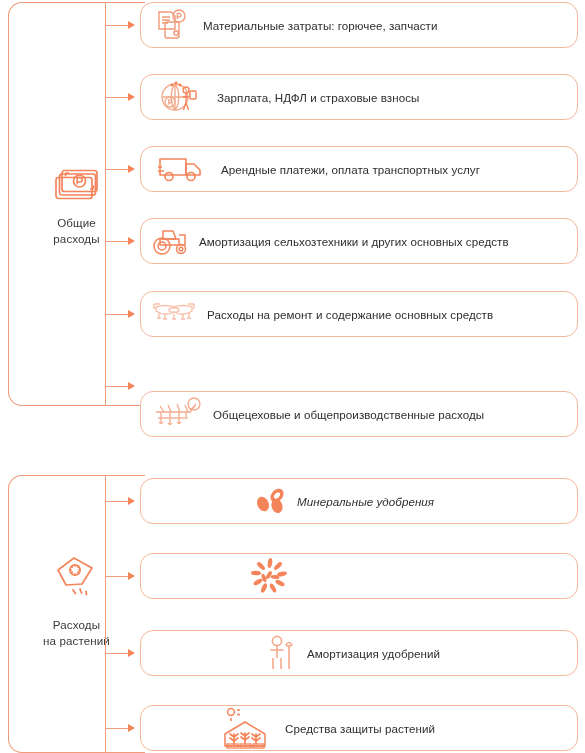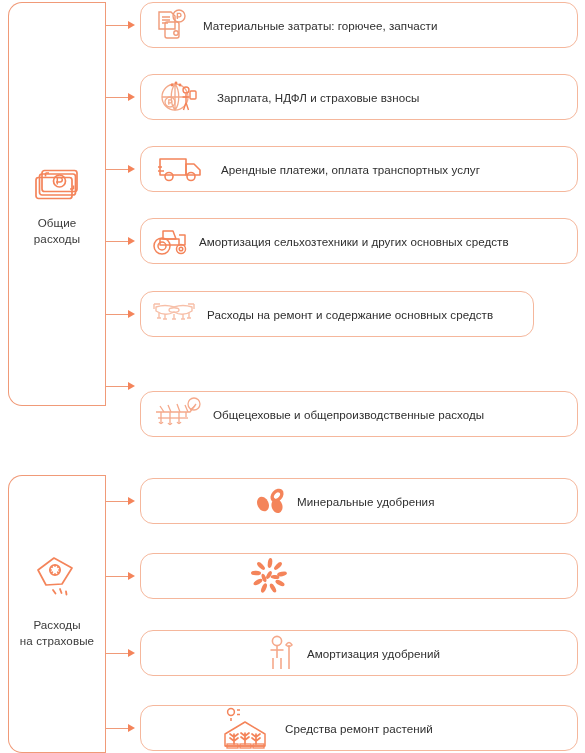--- a/index.html
+++ b/index.html
@@ -6,21 +6,21 @@
   body{
     width:585px;height:753px;
     background:#ffffff;
     font-family:"Liberation Sans","DejaVu Sans",sans-serif;
     overflow:hidden;
     position:relative;
   }
   .canvas{position:absolute;left:0;top:0;width:585px;height:753px;}
 
   
-  .group{position:absolute;}
+  .group{position:absolute;padding-left:39px;}
   .group-frame{
     position:absolute;left:0;top:0;
     width:100%;height:100%;
     border:1.4px solid #f09a78;
     border-right:none;
     border-radius:14px 0 0 14px;
     box-sizing:border-box;
     background:#fff;
   }
   .group-inner{
@@ -194,21 +194,21 @@
           <path d="M29 10 h8 l6 6 v5 h-14 z"></path>
           <circle cx="12" cy="22.5" r="4"></circle>
           <circle cx="34" cy="22.5" r="4"></circle>
           <path d="M1 13 h4 M1 17 h6"></path>
         </g>
       </svg>
     </span>
     <span class="row-label">Арендные платежи, оплата транспортных услуг</span>
   </div>
 
-  <div class="row" style="left:140px;top:291px;width:394px;height:46px;">
+  <div class="row" style="left:140px;top:291px;width:438px;height:46px;">
     <span class="row-icon" style="width:66px;">
       <svg width="48" height="28" viewBox="0 0 48 28">
         <g fill="none" stroke="#f7bfa8" stroke-width="1.4" stroke-linejoin="round">
           <path d="M6 7 q9 -3 18 0 q9 -3 18 0 v4 q-9 6 -18 1 q-9 5 -18 -1 z"></path>
           <ellipse cx="24" cy="10" rx="5" ry="2.2"></ellipse>
           <path d="M4 4 h6 M38 4 h6 M4 4 v5 M44 4 v5"></path>
           <path d="M9 13 v5 M15 14 v5 M24 14 v5 M33 14 v5 M39 13 v5"></path>
           <path d="M7 18 h4 M13 19 h4 M22 19 h4 M31 19 h4 M37 18 h4"></path>
         </g>
       </svg>
@@ -248,40 +248,40 @@
           </g>
           <g fill="none" stroke="#f4845a" stroke-width="1.8" stroke-linecap="round">
             <path d="M21 36 l2.5 3.5"></path>
             <path d="M28 35 l1.5 4"></path>
             <path d="M34 37.5 l.5 3"></path>
           </g>
         </svg>
       </div>
       <div style="text-align:center;margin-top:10px;">
         <div class="group-label">Расходы</div>
-        <div class="group-label">на страховые</div>
+        <div class="group-label">на растений</div>
       </div>
     </div>
   </div>
 
   <div class="spine" style="left:105px;top:475px;height:278px;"></div>
 
   <div class="conn" style="left:106px;top:501px;width:24px;"></div>
   <div class="arrow" style="left:128px;top:496.5px;"></div>
 
   <div class="conn" style="left:106px;top:576px;width:24px;"></div>
   <div class="arrow" style="left:128px;top:571.5px;"></div>
 
   <div class="conn" style="left:106px;top:653px;width:24px;"></div>
   <div class="arrow" style="left:128px;top:648.5px;"></div>
 
   <div class="conn" style="left:106px;top:728px;width:24px;"></div>
   <div class="arrow" style="left:128px;top:723.5px;"></div>
 
-  <div class="row" style="left:140px;top:478px;width:438px;height:46px;">
+  <div class="row" style="left:140px;top:478px;width:438px;height:46px;font-style:italic;">
     <span class="row-icon" style="width:156px;justify-content:flex-end;padding-right:8px;box-sizing:border-box;">
       <svg width="34" height="28" viewBox="0 0 34 28">
         <g fill="#f4845a">
           <ellipse cx="8" cy="17" rx="5.6" ry="7.6" transform="rotate(-24 8 17)"></ellipse>
           <ellipse cx="22" cy="8.5" rx="5.6" ry="7.6" transform="rotate(42 22 8.5)"></ellipse>
           <ellipse cx="22" cy="19" rx="5.4" ry="7.2" transform="rotate(-16 22 19)"></ellipse>
         </g>
         <g fill="#fff">
           <ellipse cx="22" cy="8.5" rx="2.4" ry="3.6" transform="rotate(42 22 8.5)"></ellipse>
         </g>
@@ -341,16 +341,16 @@
           <path d="M26 38 v-11 M26 30 l-4 -3 M26 30 l4 -3 M26 34 l-4 -3 M26 34 l4 -3"></path>
           <path d="M37 38 v-10 M37 31 l-4 -3 M37 31 l4 -3 M37 35 l-4 -3 M37 35 l4 -3"></path>
         </g>
         <g fill="none" stroke="#f4845a" stroke-width="1.3">
           <rect x="8" y="38" width="11" height="4"></rect>
           <rect x="21" y="38" width="11" height="4"></rect>
           <rect x="34" y="38" width="11" height="4"></rect>
         </g>
       </svg>
     </span>
-    <span class="row-label">Средства ремонт растений</span>
+    <span class="row-label">Средства защиты растений</span>
   </div>
 
 </div>
 
 </body></html>

